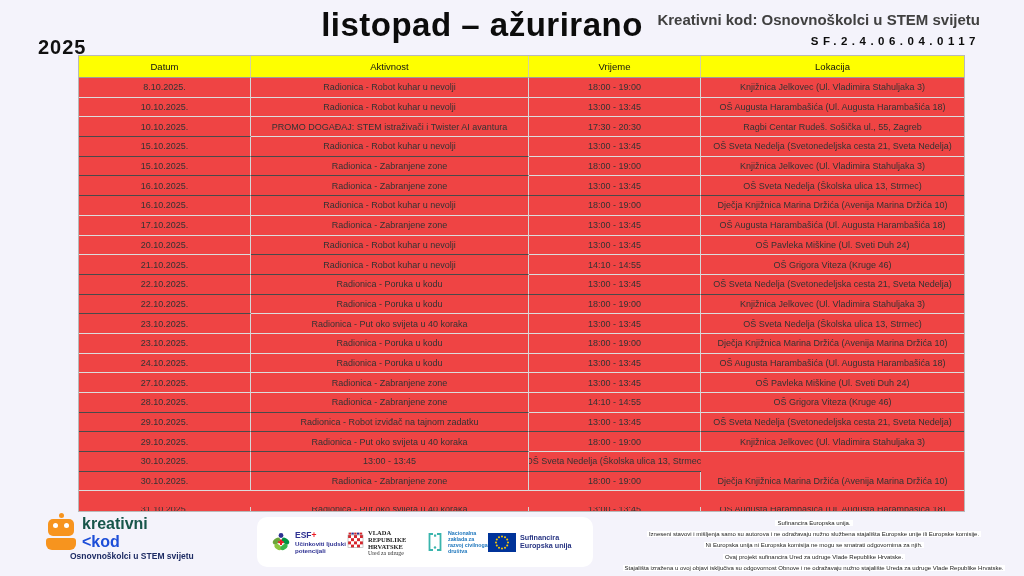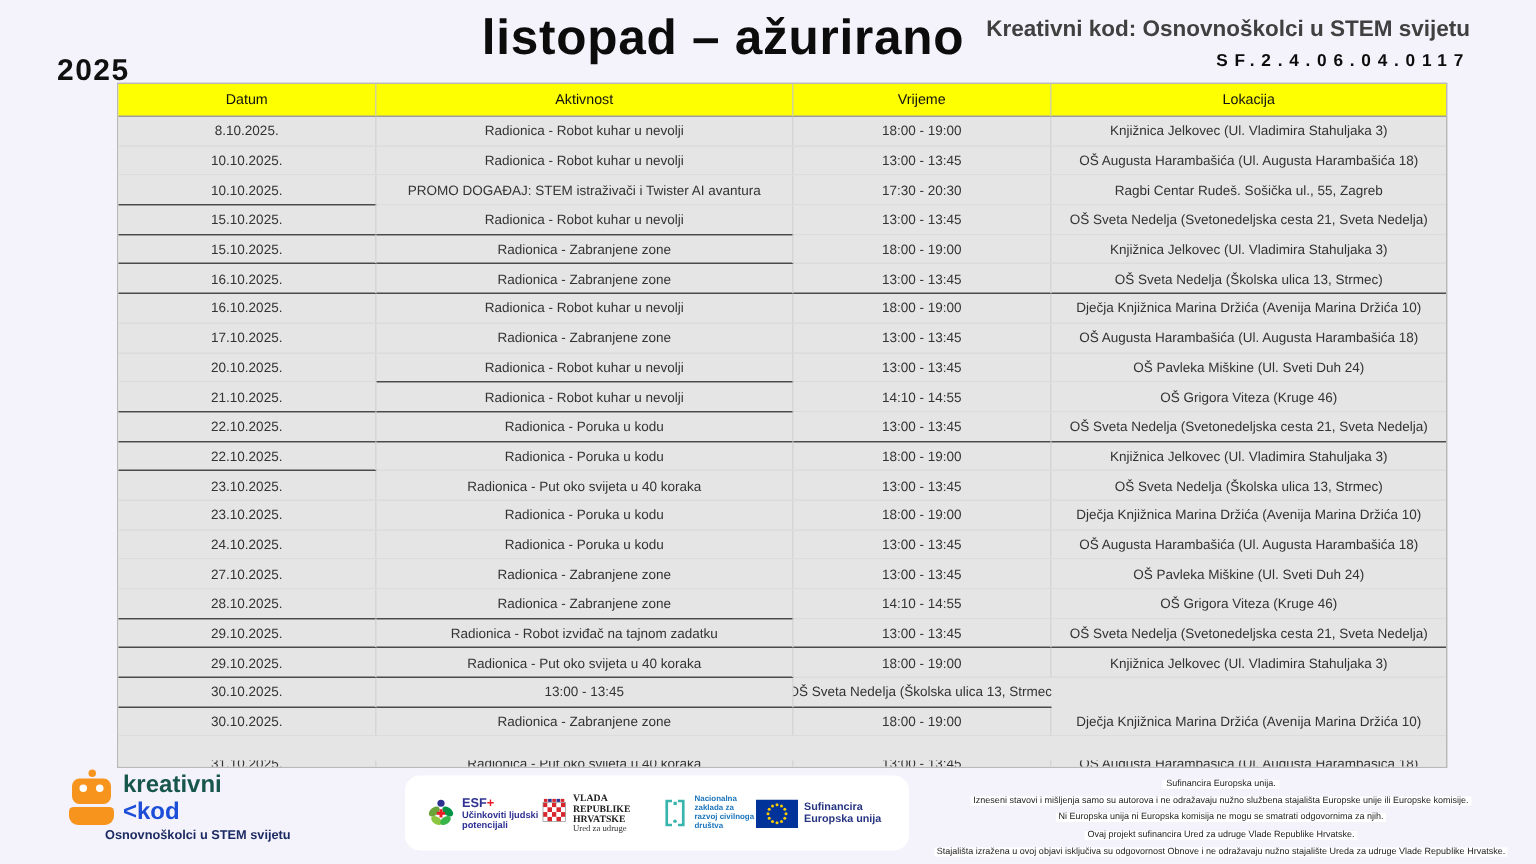--- a/index.html
+++ b/index.html
@@ -16,21 +16,21 @@
   .project{position:absolute;right:44px;top:11px;font-size:15px;font-weight:700;color:#404040;}
   .code{position:absolute;right:44px;top:35px;font-size:11.5px;font-weight:700;color:#0c0c0c;letter-spacing:4.5px;}
 
   
   .tablewrap{position:absolute;left:78px;top:55px;width:885px;border:1px solid #b9b9b9;background:#fff;}
   .thead,.trow{display:grid;grid-template-columns:172px 278px 172px 263px;}
   .thead{background:#feff00;height:22px;}
   .hc{display:flex;align-items:center;justify-content:center;font-size:9.5px;color:#111;
       border-right:1px solid #d2d2a0;border-bottom:1px solid #9d9d9d;}
   .hc:last-child{border-right:none;}
-  .trow{height:19.7px;background:#e5e5e5;}
+  .trow{height:19.7px;background:#ef4444;}
   .tc{display:flex;align-items:center;justify-content:center;font-size:9px;color:#333;
       white-space:nowrap;overflow:hidden;
       border-right:1px solid #d6d6d6;border-bottom:1px solid #dcdcdc;}
   .tc:last-child{border-right:none;}
   .trow:last-child .tc{border-bottom:none;margin-top:16px;}
   
   .sep-left  .c-datum{border-bottom-color:#4a4a4a;}
   .sep-mid   .c-datum,.sep-mid .c-akt{border-bottom-color:#4a4a4a;}
   .sep-akt   .c-akt{border-bottom-color:#4a4a4a;}
   .sep-full  .tc{border-bottom-color:#4a4a4a;}
@@ -42,22 +42,22 @@
   .rhead{width:26px;height:17px;background:#f7941e;border-radius:5px;margin:1px auto 0;position:relative;}
   .eye{position:absolute;top:4px;width:5px;height:5px;border-radius:50%;background:#fff;}
   .eye.l{left:5px;} .eye.r{right:5px;}
   .rbody{width:30px;height:12px;background:#f7941e;border-radius:3px 3px 6px 6px;margin-top:2px;}
   .b1{position:absolute;left:36px;top:2px;font-size:16px;font-weight:700;color:#17564a;}
   .b2{position:absolute;left:36px;top:20px;font-size:16px;font-weight:700;color:#1d4ed8;}
   .bsub{position:absolute;left:0;top:39px;width:140px;font-size:8.5px;font-weight:700;
         color:#1d2b63;line-height:9.5px;margin-left:24px;}
 
   
-  .pill{position:absolute;left:270px;top:517px;width:336px;height:50px;background:#fff;
-        border-radius:10px;display:flex;align-items:center;justify-content:space-between;
+  .pill{position:absolute;left:257px;top:517px;width:336px;height:50px;background:#fff;
+        border-radius:10px;display:flex;align-items:center;
         padding:0 14px;box-sizing:border-box;}
   .logoitem{display:flex;align-items:center;gap:4px;}
   .esf-title{font-size:8.5px;font-weight:700;color:#2e3192;}
   .esf-plus{color:#ed1c24;}
   .esf-sub{width:52px;font-size:6.2px;font-weight:700;color:#2e3192;line-height:7px;}
   .vlada-title{width:58px;font-family:"Liberation Serif","DejaVu Serif",serif;
                font-size:6.5px;font-weight:700;color:#222;line-height:7px;}
   .vlada-sub{font-family:"Liberation Serif","DejaVu Serif",serif;font-size:5.8px;
              font-weight:400;color:#333;}
   .zak-label{width:40px;font-size:5.3px;font-weight:700;color:#1b75bc;line-height:6px;}

